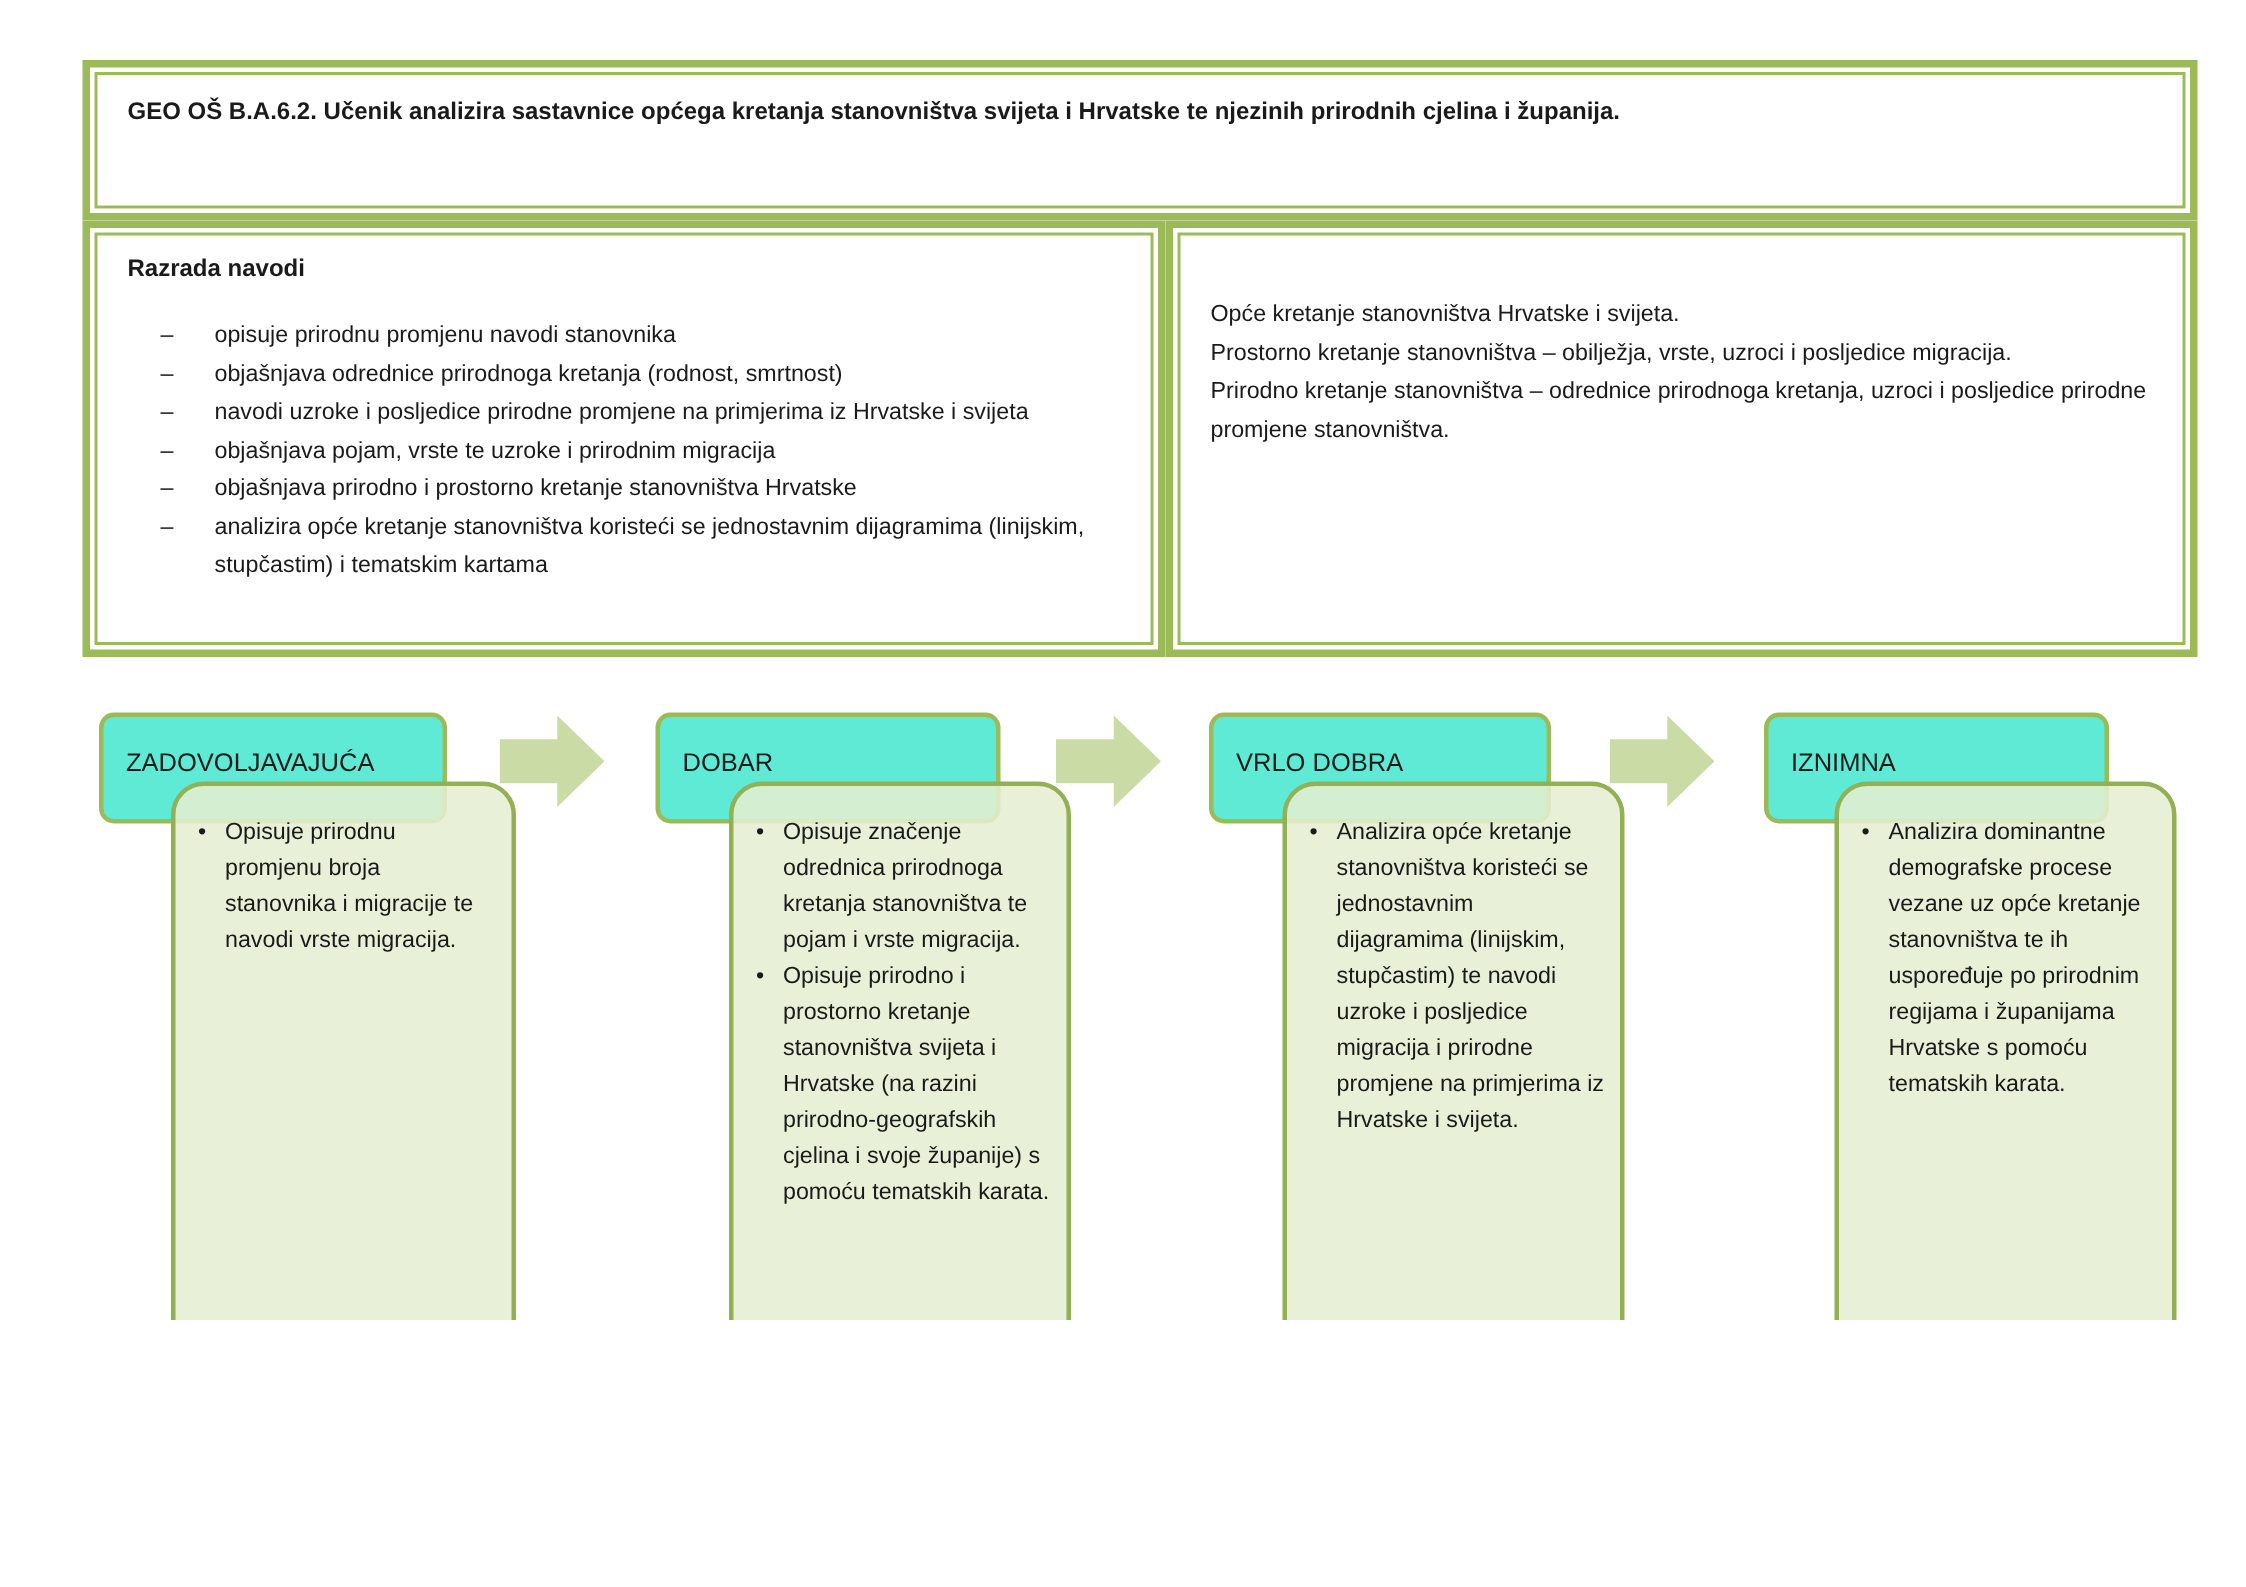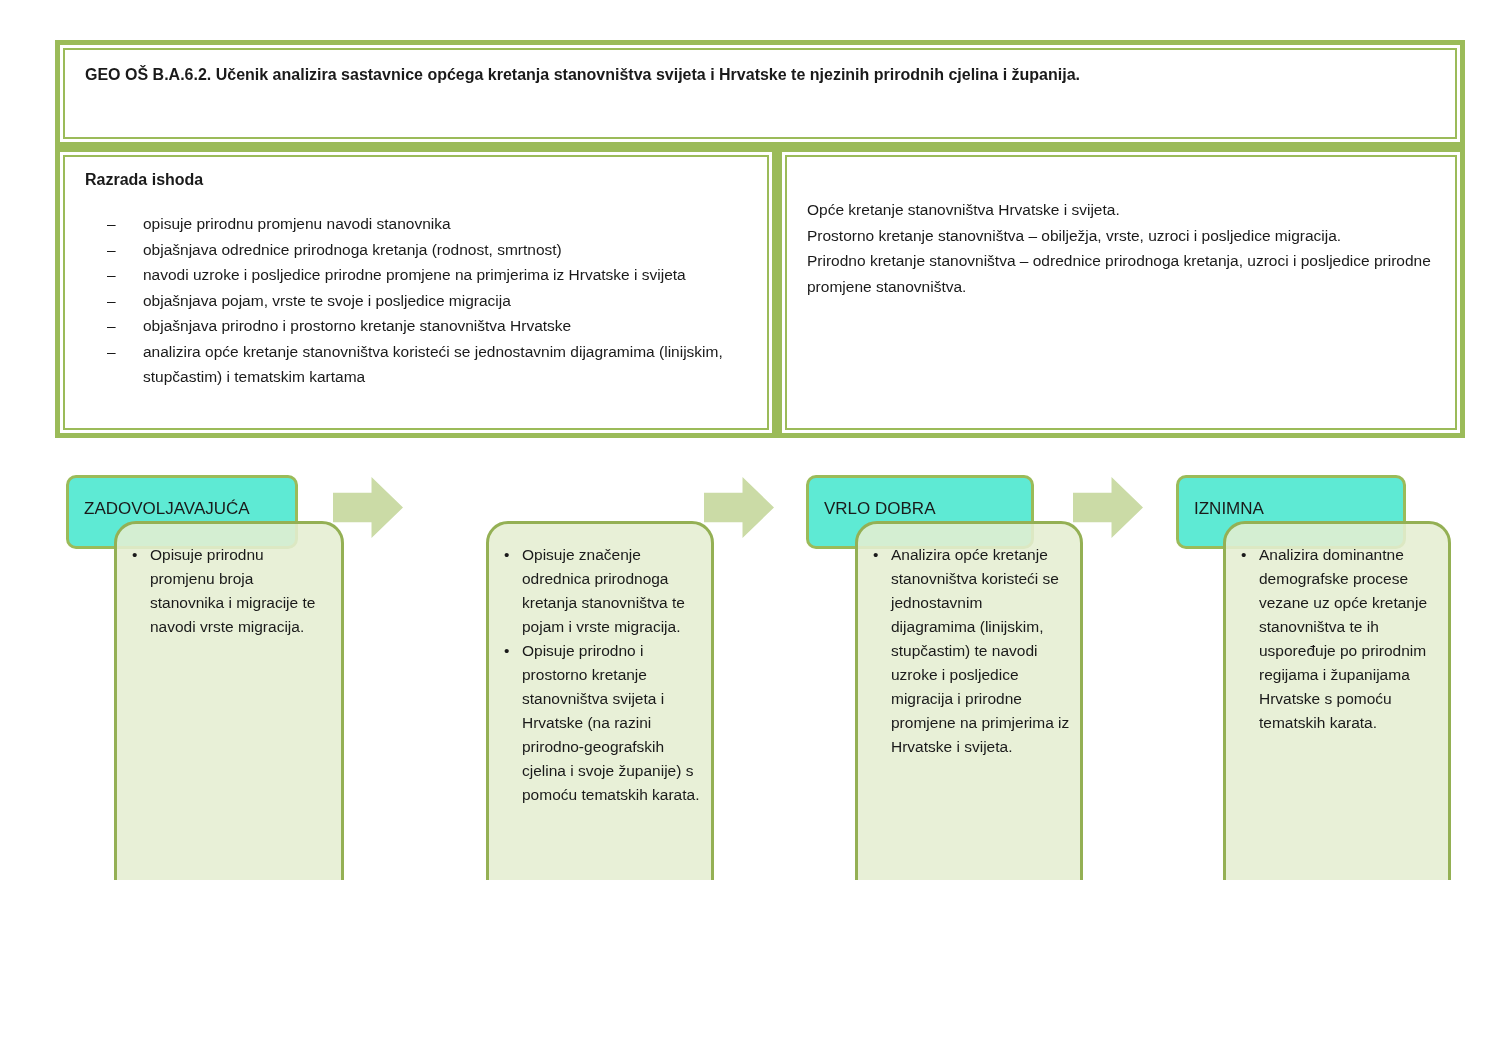--- a/index.html
+++ b/index.html
@@ -74,37 +74,37 @@
 <div class="page">
 
   <div class="dbox title-box">
     <div class="dbox-inner">
       <p>GEO OŠ B.A.6.2. Učenik analizira sastavnice općega kretanja stanovništva svijeta i Hrvatske te njezinih prirodnih cjelina i županija.</p>
     </div>
   </div>
 
   <div class="dbox razrada-box">
     <div class="dbox-inner">
-      <p class="box-heading">Razrada ishoda</p>
+      <p class="box-heading">Razrada navodi</p>
       <ul class="dash-list">
         <li>
           <span class="dash">–</span>
           <span class="li-text">opisuje prirodnu promjenu navodi stanovnika</span>
         </li>
         <li>
           <span class="dash">–</span>
           <span class="li-text">objašnjava odrednice prirodnoga kretanja (rodnost, smrtnost)</span>
         </li>
         <li>
           <span class="dash">–</span>
           <span class="li-text">navodi uzroke i posljedice prirodne promjene na primjerima iz Hrvatske i svijeta</span>
         </li>
         <li>
           <span class="dash">–</span>
-          <span class="li-text">objašnjava pojam, vrste te svoje i posljedice migracija</span>
+          <span class="li-text">objašnjava pojam, vrste te uzroke i prirodnim migracija</span>
         </li>
         <li>
           <span class="dash">–</span>
           <span class="li-text">objašnjava prirodno i prostorno kretanje stanovništva Hrvatske</span>
         </li>
         <li>
           <span class="dash">–</span>
           <span class="li-text">analizira opće kretanje stanovništva koristeći se jednostavnim dijagramima (linijskim, stupčastim) i tematskim kartama</span>
         </li>
       </ul>
@@ -118,20 +118,23 @@
         <p>Prostorno kretanje stanovništva – obilježja, vrste, uzroci i posljedice migracija.</p>
         <p>Prirodno kretanje stanovništva – odrednice prirodnoga kretanja, uzroci i posljedice prirodne promjene stanovništva.</p>
       </div>
     </div>
   </div>
 
   <div class="lvl-header h1">
     <span class="lvl-label">ZADOVOLJAVAJUĆA</span>
   </div>
   <div class="flow-arrow a1"></div>
+  <div class="lvl-header h2">
+    <span class="lvl-label">DOBAR</span>
+  </div>
   <div class="flow-arrow a2"></div>
   <div class="lvl-header h3">
     <span class="lvl-label">VRLO DOBRA</span>
   </div>
   <div class="flow-arrow a3"></div>
   <div class="lvl-header h4">
     <span class="lvl-label">IZNIMNA</span>
   </div>
 
   <div class="lvl-panel p1">

